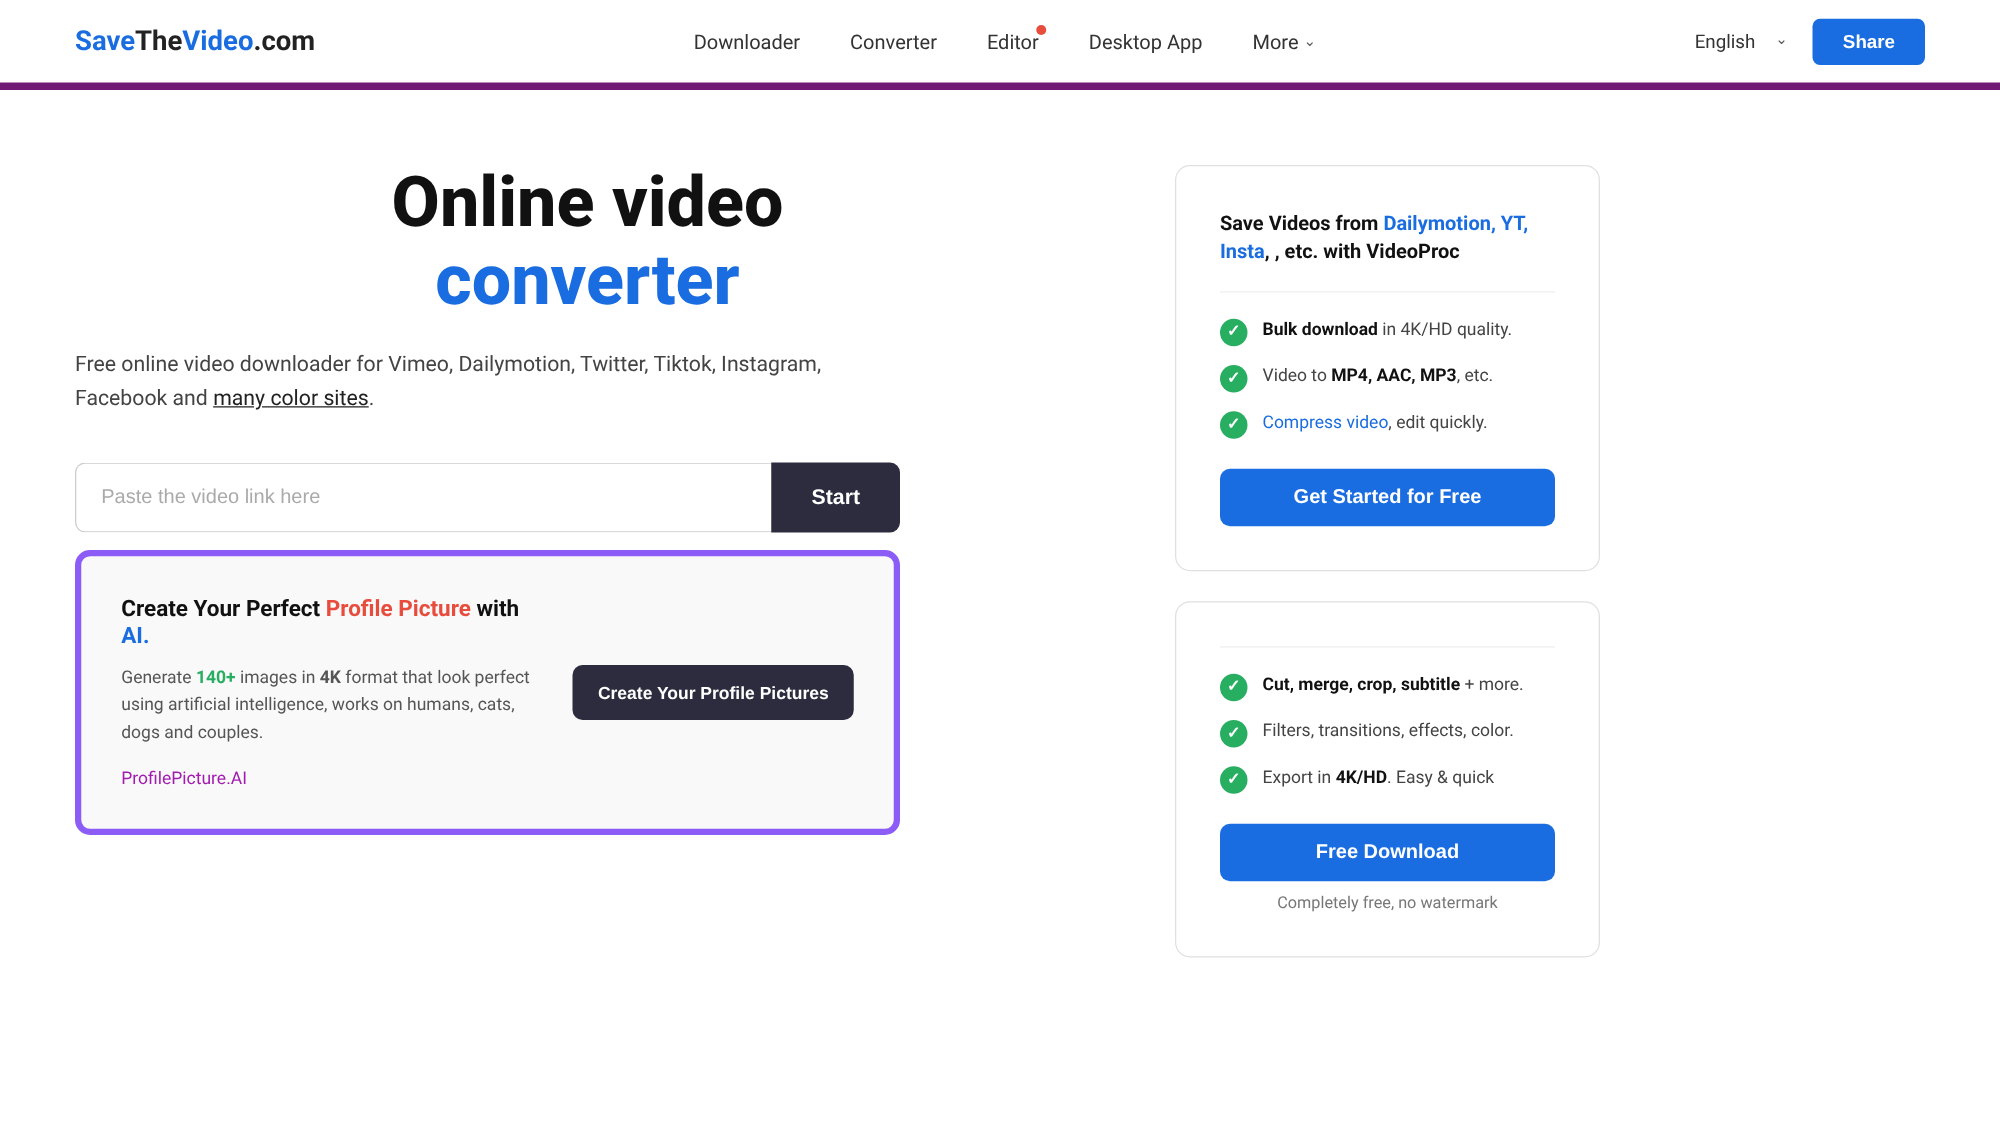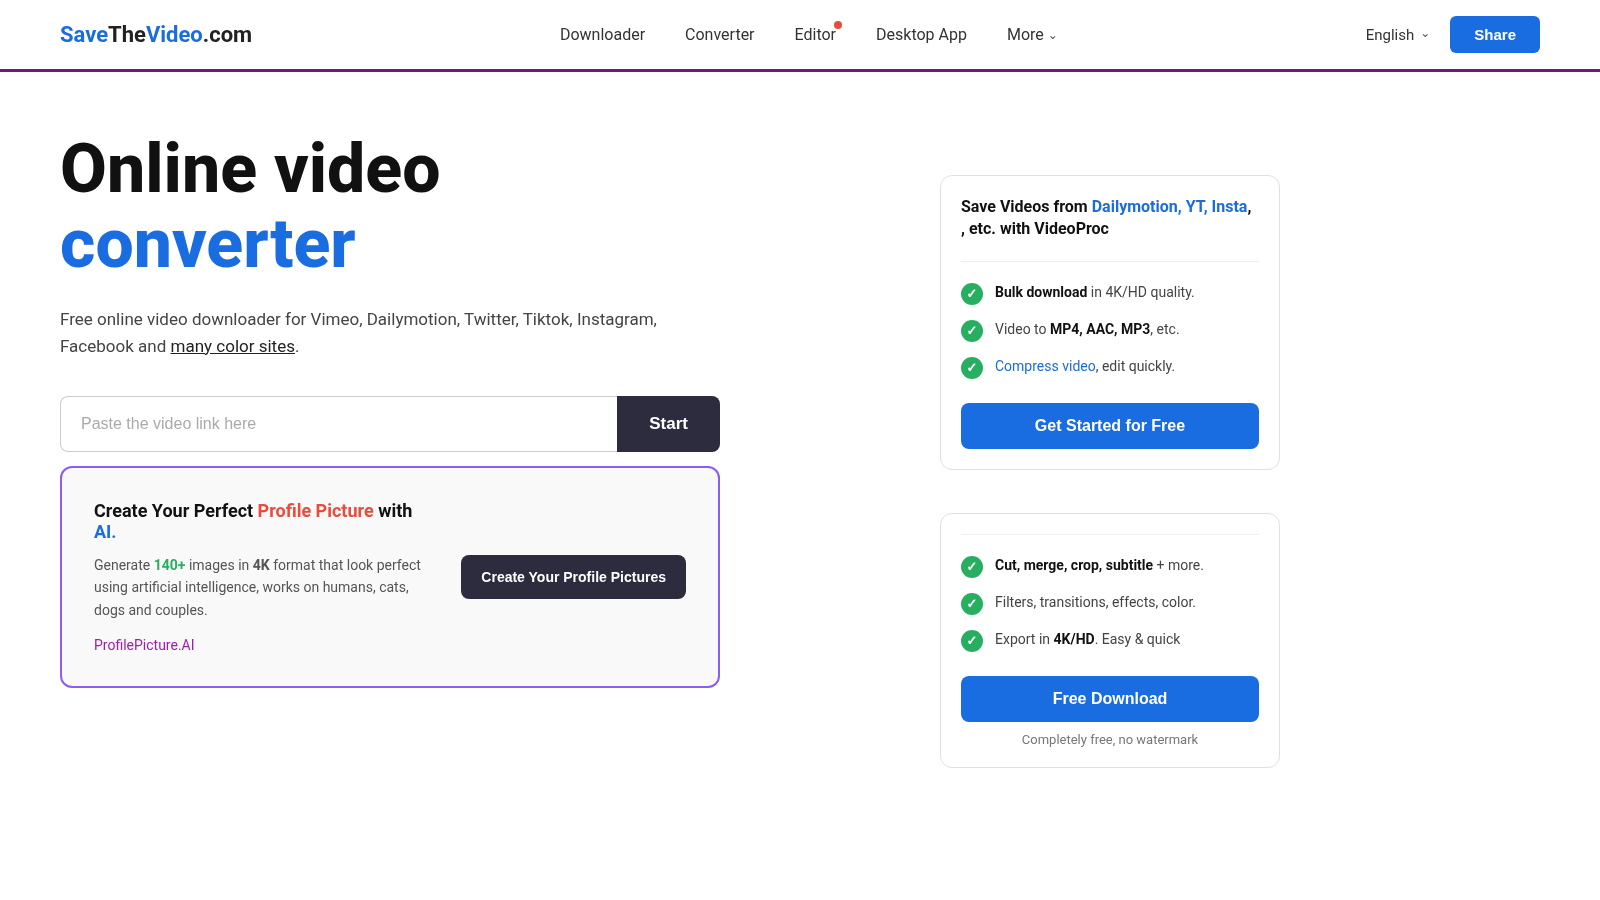--- a/index.html
+++ b/index.html
@@ -1,49 +1,49 @@
 <!DOCTYPE html>
 <html><head>
   <meta charset="utf-8">
   <style>
     * { margin: 0; padding: 0; box-sizing: border-box; }
     body { font-family: -apple-system, BlinkMacSystemFont, 'Segoe UI', Roboto, sans-serif; background: #fff; color: #222; width: 1600px; min-height: 900px; }
 
     
     .header {
       display: flex; align-items: center; justify-content: space-between;
-      padding: 0 60px; height: 72px; border-bottom: 3px solid #701a75;
+      padding: 0 60px; height: 72px; border-bottom: 6px solid #701a75;
       background: #fff;
     }
     .logo { font-size: 22px; font-weight: 700; color: #222; text-decoration: none; }
     .logo-save { color: #1a6de0; }
     .logo-the { color: #222; }
     .logo-video { color: #1a6de0; }
     .logo-dot { color: #222; }
     .logo-com { color: #222; }
 
     .nav { display: flex; align-items: center; gap: 40px; }
     .nav-item { font-size: 16px; color: #333; cursor: pointer; text-decoration: none; position: relative; }
     .nav-dot { width: 8px; height: 8px; background: #e74c3c; border-radius: 50%; position: absolute; top: -4px; right: -6px; }
 
     .header-right { display: flex; align-items: center; gap: 20px; }
-    .lang-selector { display: flex; align-items: flex-start; gap: 6px; font-size: 15px; color: #333; cursor: pointer; }
+    .lang-selector { display: flex; align-items: flex-start; gap: 16px; font-size: 15px; color: #333; cursor: pointer; }
     .chevron-down { font-size: 12px; color: #555; }
     .share-btn {
       background: #1a6de0; color: #fff; border: none; border-radius: 6px;
       padding: 10px 24px; font-size: 15px; font-weight: 600; cursor: pointer;
     }
 
     
     .main { display: flex; padding: 60px 60px 40px; gap: 60px; }
     .left { flex: 1; max-width: 820px; }
     .right { width: 340px; flex-shrink: 0; }
 
     
-    .hero-title { font-size: 68px; font-weight: 800; line-height: 1.1; margin-bottom: 24px; }
+    .hero-title { font-size: 56px; font-weight: 800; line-height: 1.1; margin-bottom: 24px; text-align: center; }
     .hero-title .line1 { color: #111; }
     .hero-title .blue { color: #1a6de0; }
     .hero-title .dark { color: #111; }
 
     .hero-subtitle { font-size: 17px; color: #444; line-height: 1.6; margin-bottom: 36px; max-width: 600px; }
     .hero-subtitle a { color: #222; text-decoration: underline; }
 
     
     .search-bar { display: flex; gap: 0; margin-bottom: 14px; max-width: 660px; }
     .search-input {
@@ -56,42 +56,42 @@
       height: 56px; background: #2c2c3e; color: #fff; border: none;
       border-radius: 0 8px 8px 0; padding: 16px 32px; font-size: 17px; font-weight: 600;
       cursor: pointer;
     }
 
     .disclaimer { font-size: 13px; color: #666; margin-bottom: 48px; }
     .disclaimer a { color: #333; text-decoration: underline; }
 
     
     .profile-card {
-      background: #f9f9f9; border: 2px solid #8b5cf6; border-radius: 12px;
+      background: #f9f9f9; border: 5px solid #8b5cf6; border-radius: 12px;
       padding: 32px; display: flex; align-items: center; gap: 32px;
       max-width: 660px;
     }
     .profile-card-text { flex: 1; }
     .profile-card-title { font-size: 18px; font-weight: 700; color: #111; margin-bottom: 12px; }
     .profile-card-title .red { color: #e74c3c; }
     .profile-card-title .ai-blue { color: #1a6de0; }
     .profile-card-desc { font-size: 14px; color: #555; line-height: 1.6; margin-bottom: 14px; }
     .profile-card-desc strong { font-weight: 700; }
     .profile-card-desc .green-text { color: #27ae60; font-weight: 700; }
     .profile-card-link { color: #a21caf; font-size: 14px; text-decoration: none; }
     .profile-cta-btn {
       background: #2c2c3e; color: #fff; border: none; border-radius: 8px;
       padding: 14px 20px; font-size: 14px; font-weight: 600; cursor: pointer;
       white-space: nowrap;
     }
 
     
     .sidebar-card {
       background: #fff; border: 1px solid #e0e0e0; border-radius: 12px;
-      padding: 20px; margin-bottom: 24px; margin-top: 43px;
+      padding: 35px; margin-bottom: 24px;
     }
     .sidebar-card-title { font-size: 16px; font-weight: 700; color: #111; margin-bottom: 20px; line-height: 1.4; }
     .sidebar-card-title .blue { color: #1a6de0; }
     .sidebar-card-title .orange { color: #e67e22; }
 
     .feature-list { list-style: none; margin-bottom: 24px; }
     .feature-item { display: flex; align-items: flex-start; gap: 12px; margin-bottom: 14px; font-size: 14px; color: #444; line-height: 1.5; }
     .check-icon {
       width: 22px; height: 22px; background: #27ae60; border-radius: 50%;
       display: flex; align-items: center; justify-content: center;

